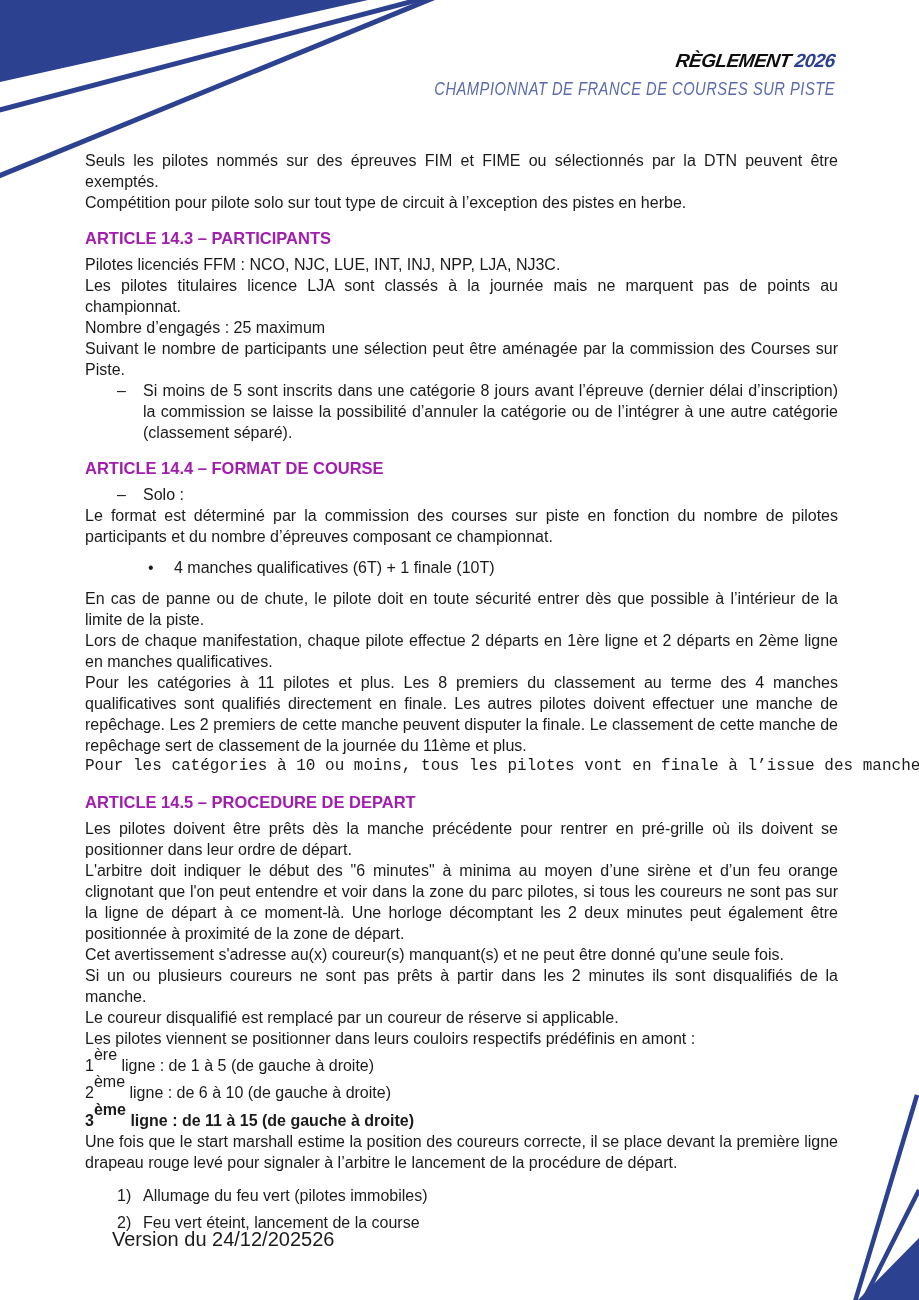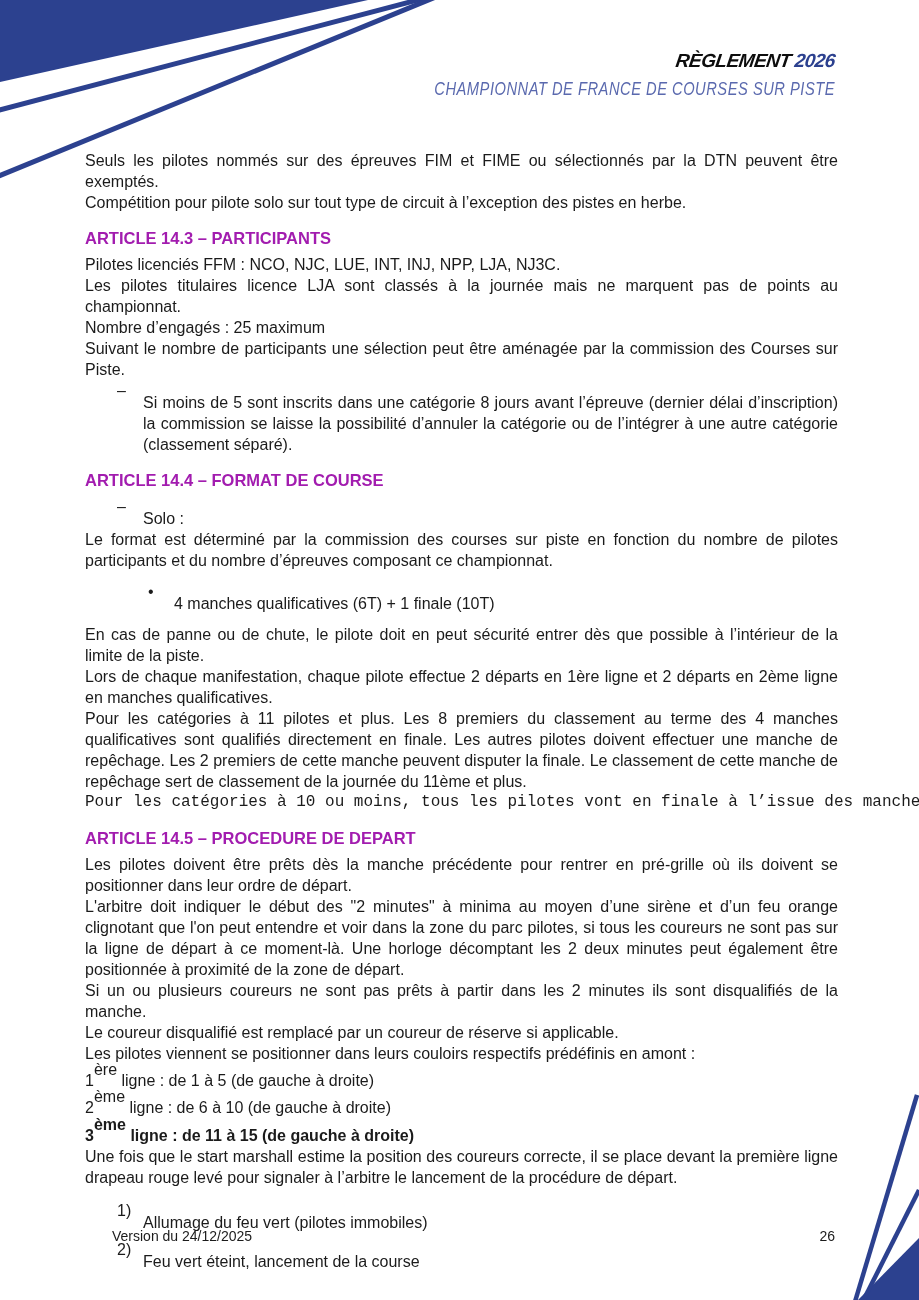--- a/index.html
+++ b/index.html
@@ -21,32 +21,32 @@
     letter-spacing:0.6px;transform:scaleX(0.84);transform-origin:right center;white-space:nowrap;}
 
   
   .content{position:absolute;left:85px;top:150px;width:753px;font-size:16px;line-height:21px;}
   .content p{margin:0;}
   .body{text-align:justify;}
   .nowrap{white-space:nowrap;text-align:left;font-family:Liberation Mono, monospace;}
   h2.article{font-size:16.5px;line-height:22px;font-weight:700;color:#a21caf;margin:14px 0 5px 0;}
   .li{display:flex;}
   .li .marker{flex:0 0 26px;}
-  .li .li-text{flex:1 1 auto;text-align:justify;margin-top:12px;}
+  .li .li-text{flex:1 1 auto;text-align:justify;}
   .dash-li{margin-left:32px;}
   .num-li{margin-left:32px;margin-bottom:6px;}
   .bullet-li{margin-left:63px;margin-top:10px;margin-bottom:10px;}
   .steps{margin-top:12px;}
   .sup{font-size:16px;position:relative;top:-5px;text-align:center;}
   .bold{font-weight:700;}
   .it{}
 
   
   .footer{position:absolute;left:85px;right:84px;top:1228px;display:flex;
-    justify-content:space-between;font-size:14px;color:#1b1b1b;}
+    justify-content:flex-start;font-size:20px;color:#1b1b1b;}
   .footer .version{padding-left:27px;}
 </style>
 </head>
 <body>
 
 <div class="page">
 
   <svg class="deco deco-tl" width="460" height="200" viewBox="0 0 460 200" aria-hidden="true">
     <polygon points="0,0 368,0 0,82" fill="#2C418F"></polygon>
     <line x1="-16" y1="114" x2="448" y2="-8" stroke="#2C418F" stroke-width="5"></line>
@@ -82,30 +82,31 @@
     <h2 class="article">ARTICLE 14.4 – FORMAT DE COURSE</h2>
     <div class="li dash-li">
       <span class="marker">–</span>
       <span class="li-text">Solo :</span>
     </div>
     <p class="body">Le format est déterminé par la commission des courses sur piste en fonction du nombre de pilotes participants et du nombre d’épreuves composant ce championnat.</p>
     <div class="li bullet-li">
       <span class="marker">•</span>
       <span class="li-text">4 manches qualificatives (6T) + 1 finale (10T)</span>
     </div>
-    <p class="body">En cas de panne ou de chute, le pilote doit en peut sécurité entrer dès que possible à l’intérieur de la limite de la piste.</p>
+    <p class="body">En cas de panne ou de chute, le pilote doit en toute sécurité entrer dès que possible à l’intérieur de la limite de la piste.</p>
     <p class="body">Lors de chaque manifestation, chaque pilote effectue 2 départs en 1ère ligne et 2 départs en 2ème ligne en manches qualificatives.</p>
     <p class="body">Pour les catégories à 11 pilotes et plus. Les 8 premiers du classement au terme des 4 manches qualificatives sont qualifiés directement en finale. Les autres pilotes doivent effectuer une manche de repêchage. Les 2 premiers de cette manche peuvent disputer la finale. Le classement de cette manche de repêchage sert de classement de la journée du 11ème et plus.</p>
     <p class="body nowrap">Pour les catégories à 10 ou moins, tous les pilotes vont en finale à l’issue des manches qualificatives.</p>
 
     <h2 class="article">ARTICLE 14.5 – PROCEDURE DE DEPART</h2>
     <p class="body">Les pilotes doivent être prêts dès la manche précédente pour rentrer en pré-grille où ils doivent se positionner dans leur ordre de départ.</p>
-    <p class="body"><span>L'arbitre doit indiquer le début des "2 minutes"</span>
+    <p class="body"><span>L'arbitre doit indiquer le début des "6 minutes"</span>
       <span class="it">à minima</span>
       <span>au moyen d’une sirène et d’un feu orange clignotant que l'on peut entendre et voir dans la zone du parc pilotes, si tous les coureurs ne sont pas sur la ligne de départ à ce moment-là. Une horloge décomptant les 2 deux minutes peut également être positionnée à proximité de la zone de départ.</span></p>
+    <p class="body">Cet avertissement s'adresse au(x) coureur(s) manquant(s) et ne peut être donné qu'une seule fois.</p>
     <p class="body">Si un ou plusieurs coureurs ne sont pas prêts à partir dans les 2 minutes ils sont disqualifiés de la manche.</p>
     <p class="body">Le coureur disqualifié est remplacé par un coureur de réserve si applicable.</p>
     <p class="body">Les pilotes viennent se positionner dans leurs couloirs respectifs prédéfinis en amont :</p>
 
     <p><span>1</span><sup class="sup">ère</sup><span> ligne : de 1 à 5 (de gauche à droite)</span></p>
     <p><span>2</span><sup class="sup">ème</sup><span> ligne : de 6 à 10 (de gauche à droite)</span></p>
     <p class="bold"><span>3</span><sup class="sup">ème</sup><span> ligne : de 11 à 15 (de gauche à droite)</span></p>
 
     <p class="body">Une fois que le start marshall estime la position des coureurs correcte, il se place devant la première ligne drapeau rouge levé pour signaler à l’arbitre le lancement de la procédure de départ.</p>
 

